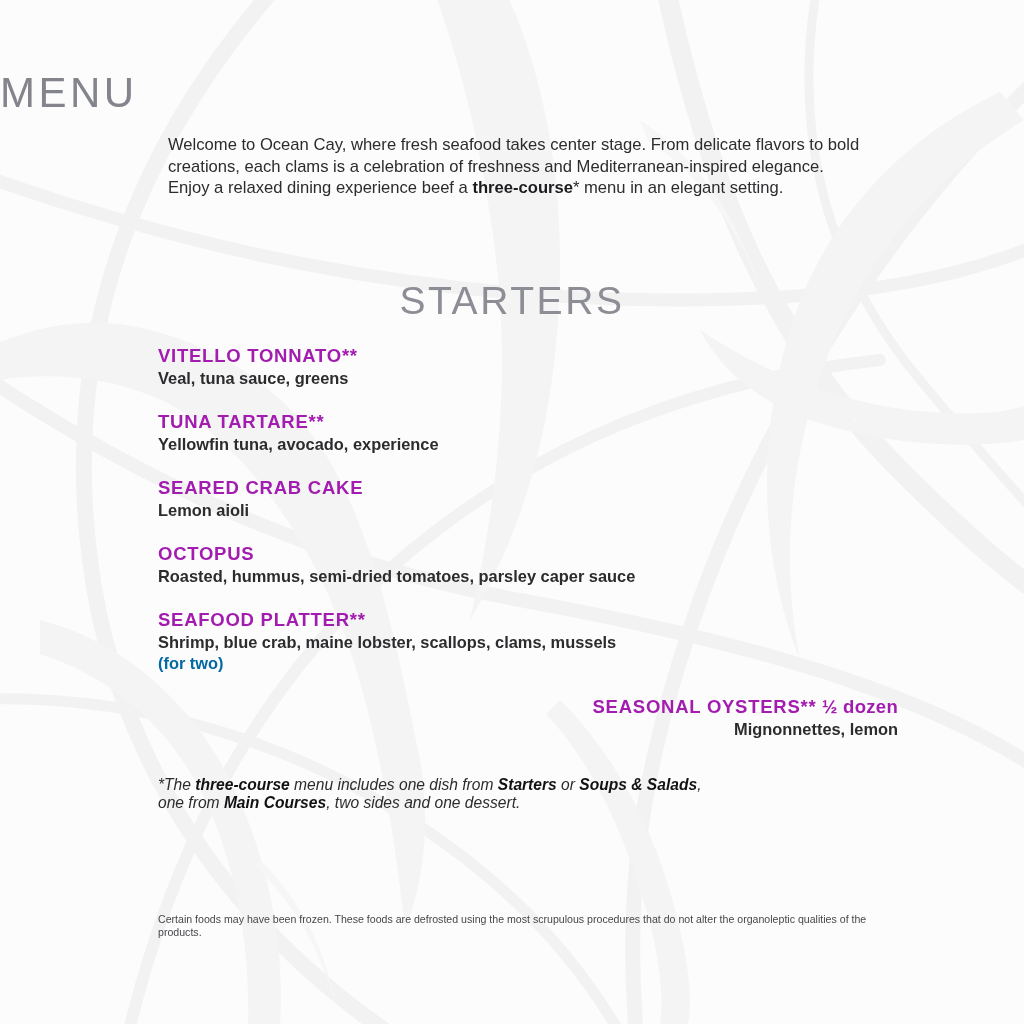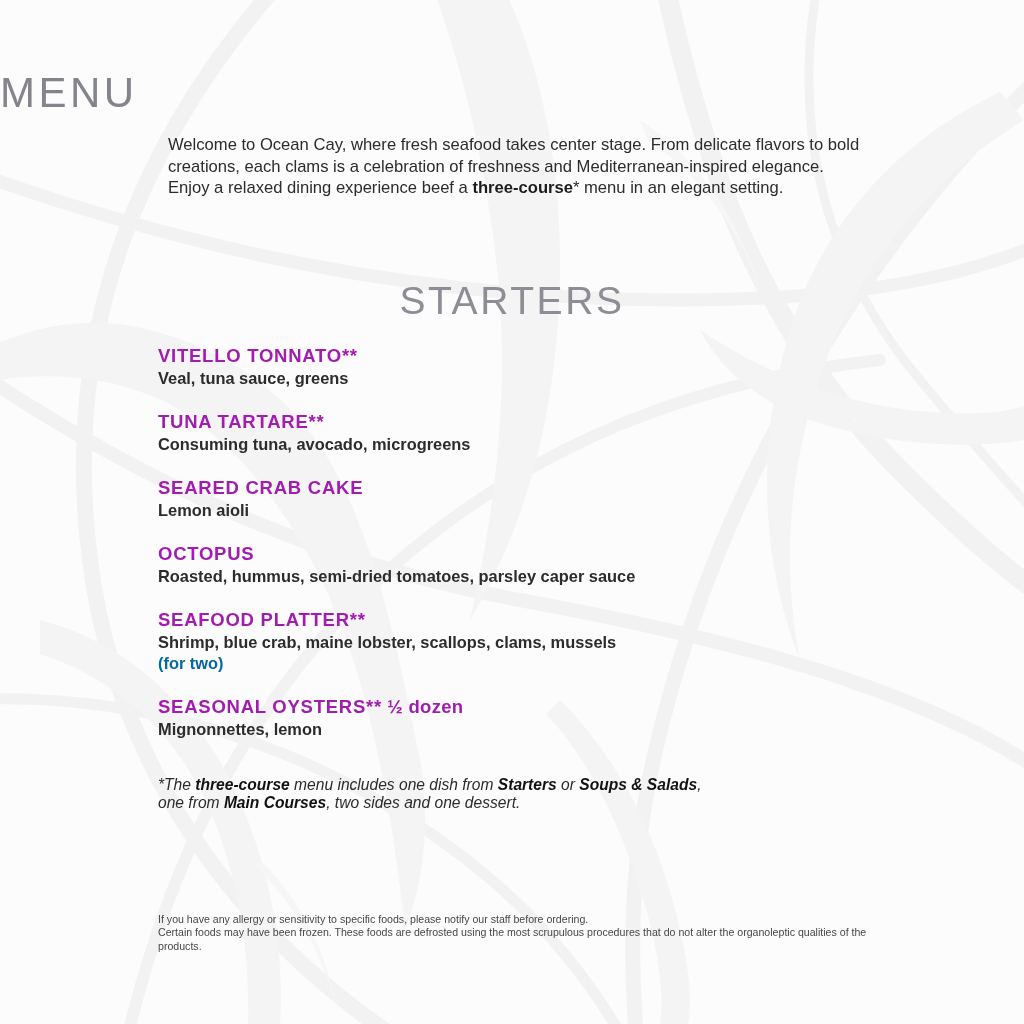--- a/index.html
+++ b/index.html
@@ -75,21 +75,21 @@
     line-height: 1;
   }
 
   
   #items {
     top: 344px;
     left: 158px;
     width: 740px;
   }
   .item { margin-bottom: 21px; }
-  .item:last-child { margin-bottom: 0; }
+  .item:last-child { margin-bottom: 0; text-align: right; }
 
   .item-name {
     font-size: 18.5px;
     font-weight: 700;
     letter-spacing: 0.75px;
     color: #a21caf;
     line-height: 23px;
     text-transform: uppercase;
     white-space: pre;
   }
@@ -174,21 +174,21 @@
 
   <div class="abs" id="section-title">STARTERS</div>
 
   <div class="abs" id="items">
       <div class="item">
         <div class="item-name"><span>VITELLO TONNATO**</span></div>
         <div class="item-desc">Veal, tuna sauce, greens</div>
       </div>
       <div class="item">
         <div class="item-name"><span>TUNA TARTARE**</span></div>
-        <div class="item-desc">Consuming tuna, avocado, microgreens</div>
+        <div class="item-desc">Yellowfin tuna, avocado, experience</div>
       </div>
       <div class="item">
         <div class="item-name"><span>SEARED CRAB CAKE</span></div>
         <div class="item-desc">Lemon aioli</div>
       </div>
       <div class="item">
         <div class="item-name"><span>OCTOPUS</span></div>
         <div class="item-desc">Roasted, hummus, semi-dried tomatoes, parsley caper sauce</div>
       </div>
       <div class="item">
@@ -200,17 +200,16 @@
         <div class="item-name"><span>SEASONAL OYSTERS**</span><span class="qty"> ½ dozen</span></div>
         <div class="item-desc">Mignonnettes, lemon</div>
       </div>
     </div>
 
   <div class="abs" id="footnote">
     <span>*The </span><b>three-course</b><span> menu includes one dish from </span><b>Starters</b><span> or </span><b>Soups &amp; Salads</b><span>,</span><br><span>one from </span><b>Main Courses</b><span>, two sides and one dessert.</span>
   </div>
 
   <div class="abs" id="disclaimer">
-    <div>If you have any allergy or sensitivity to specific foods, please notify our staff before ordering.</div>
     <div>Certain foods may have been frozen. These foods are defrosted using the most scrupulous procedures that do not alter the organoleptic qualities of the products.</div>
   </div>
 
 </div>
 
 </body></html>

